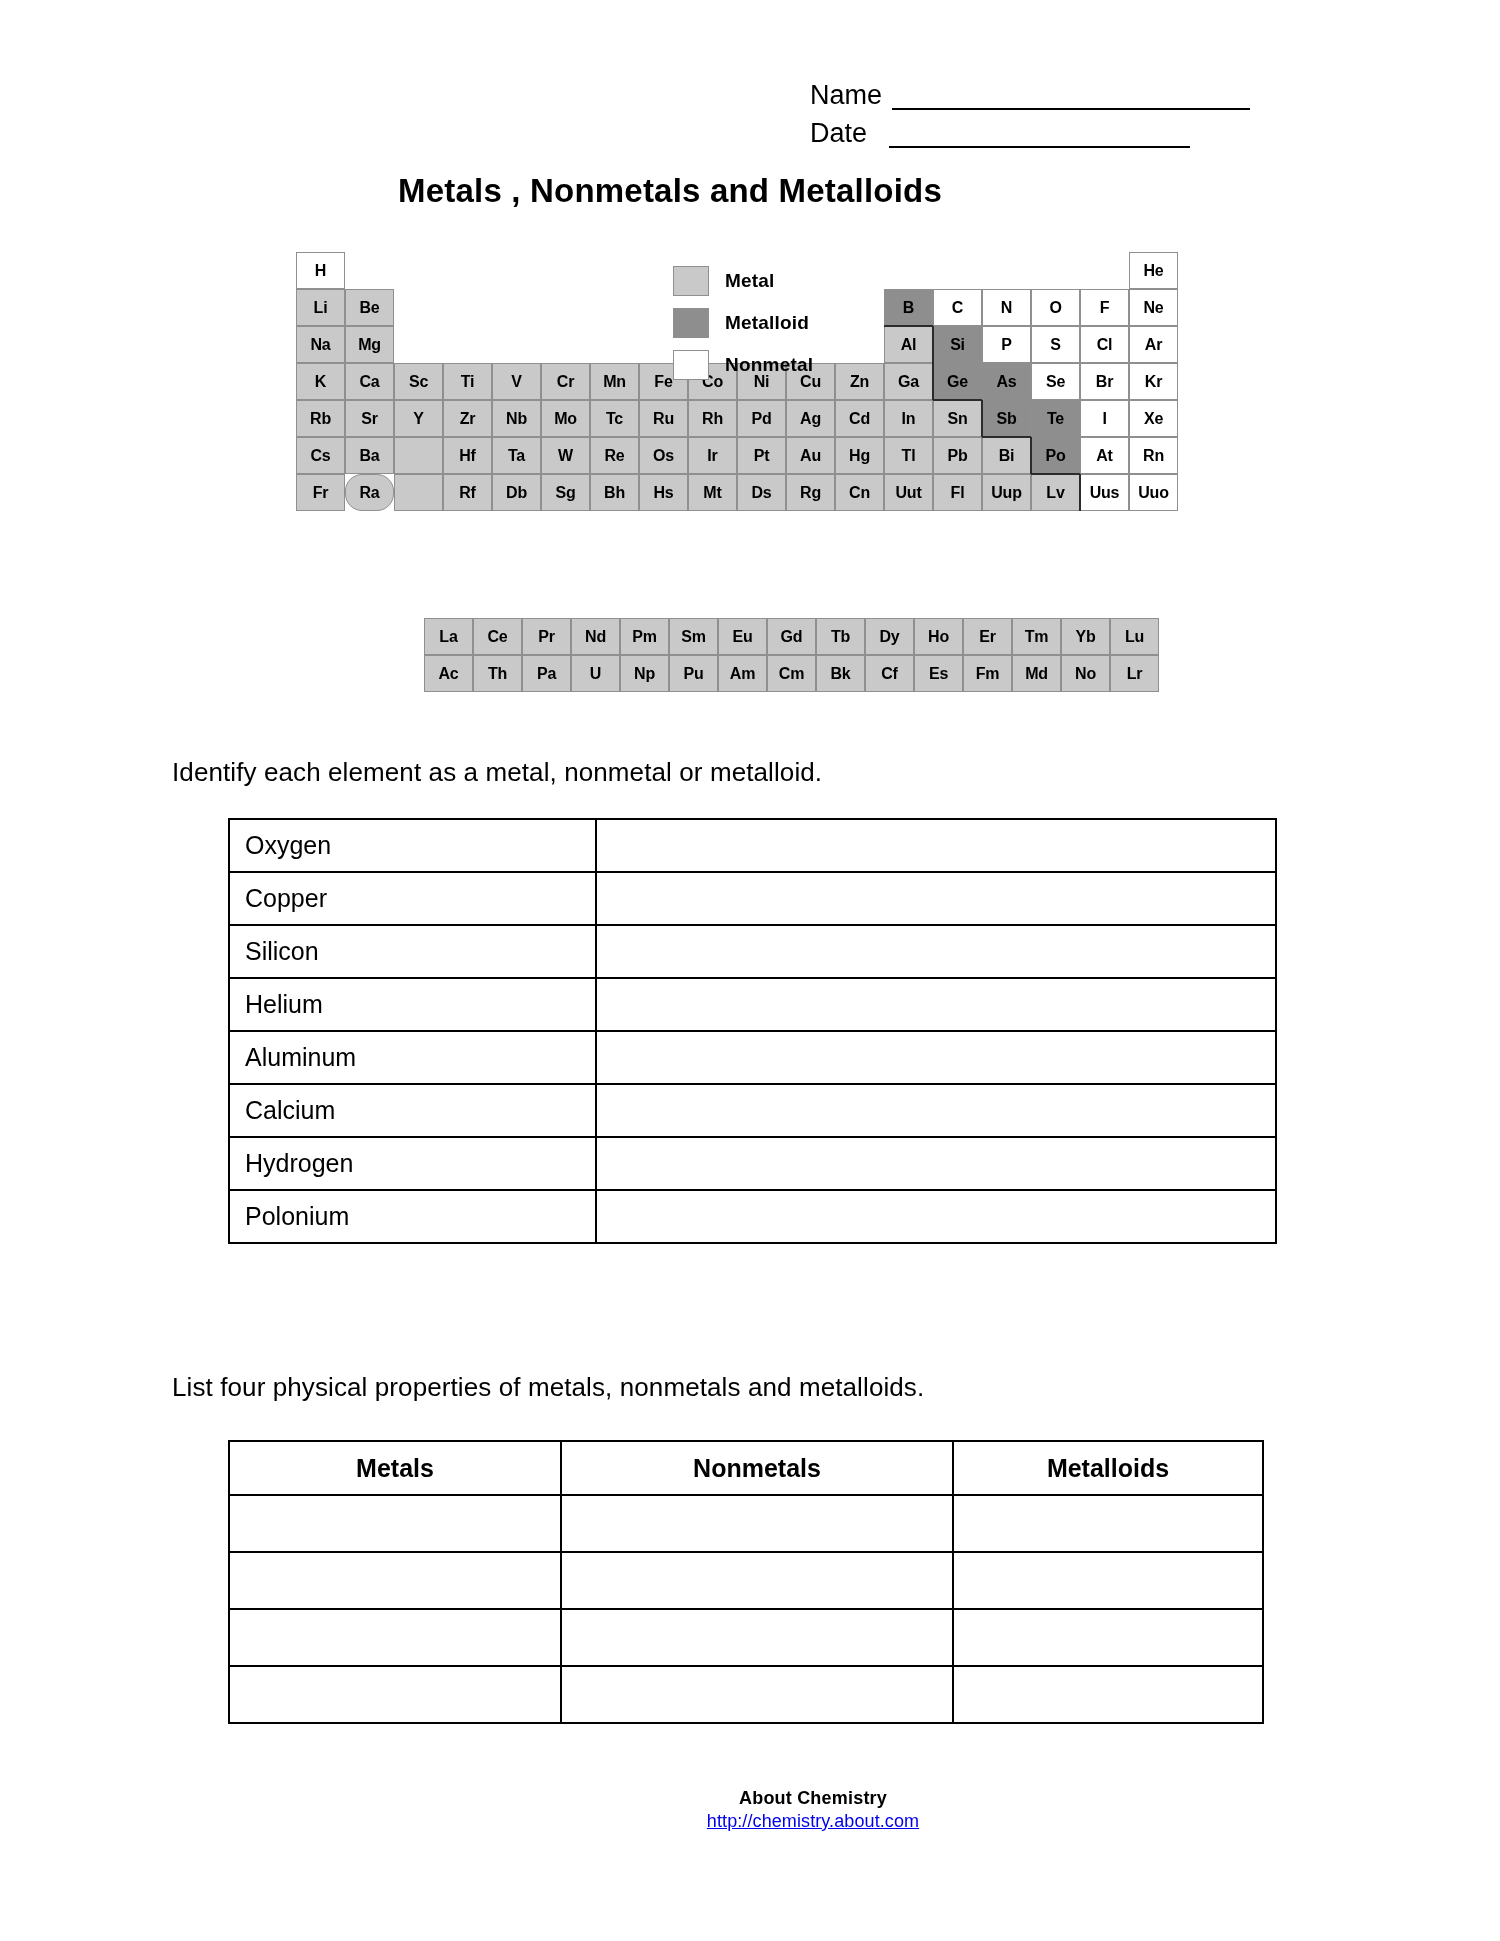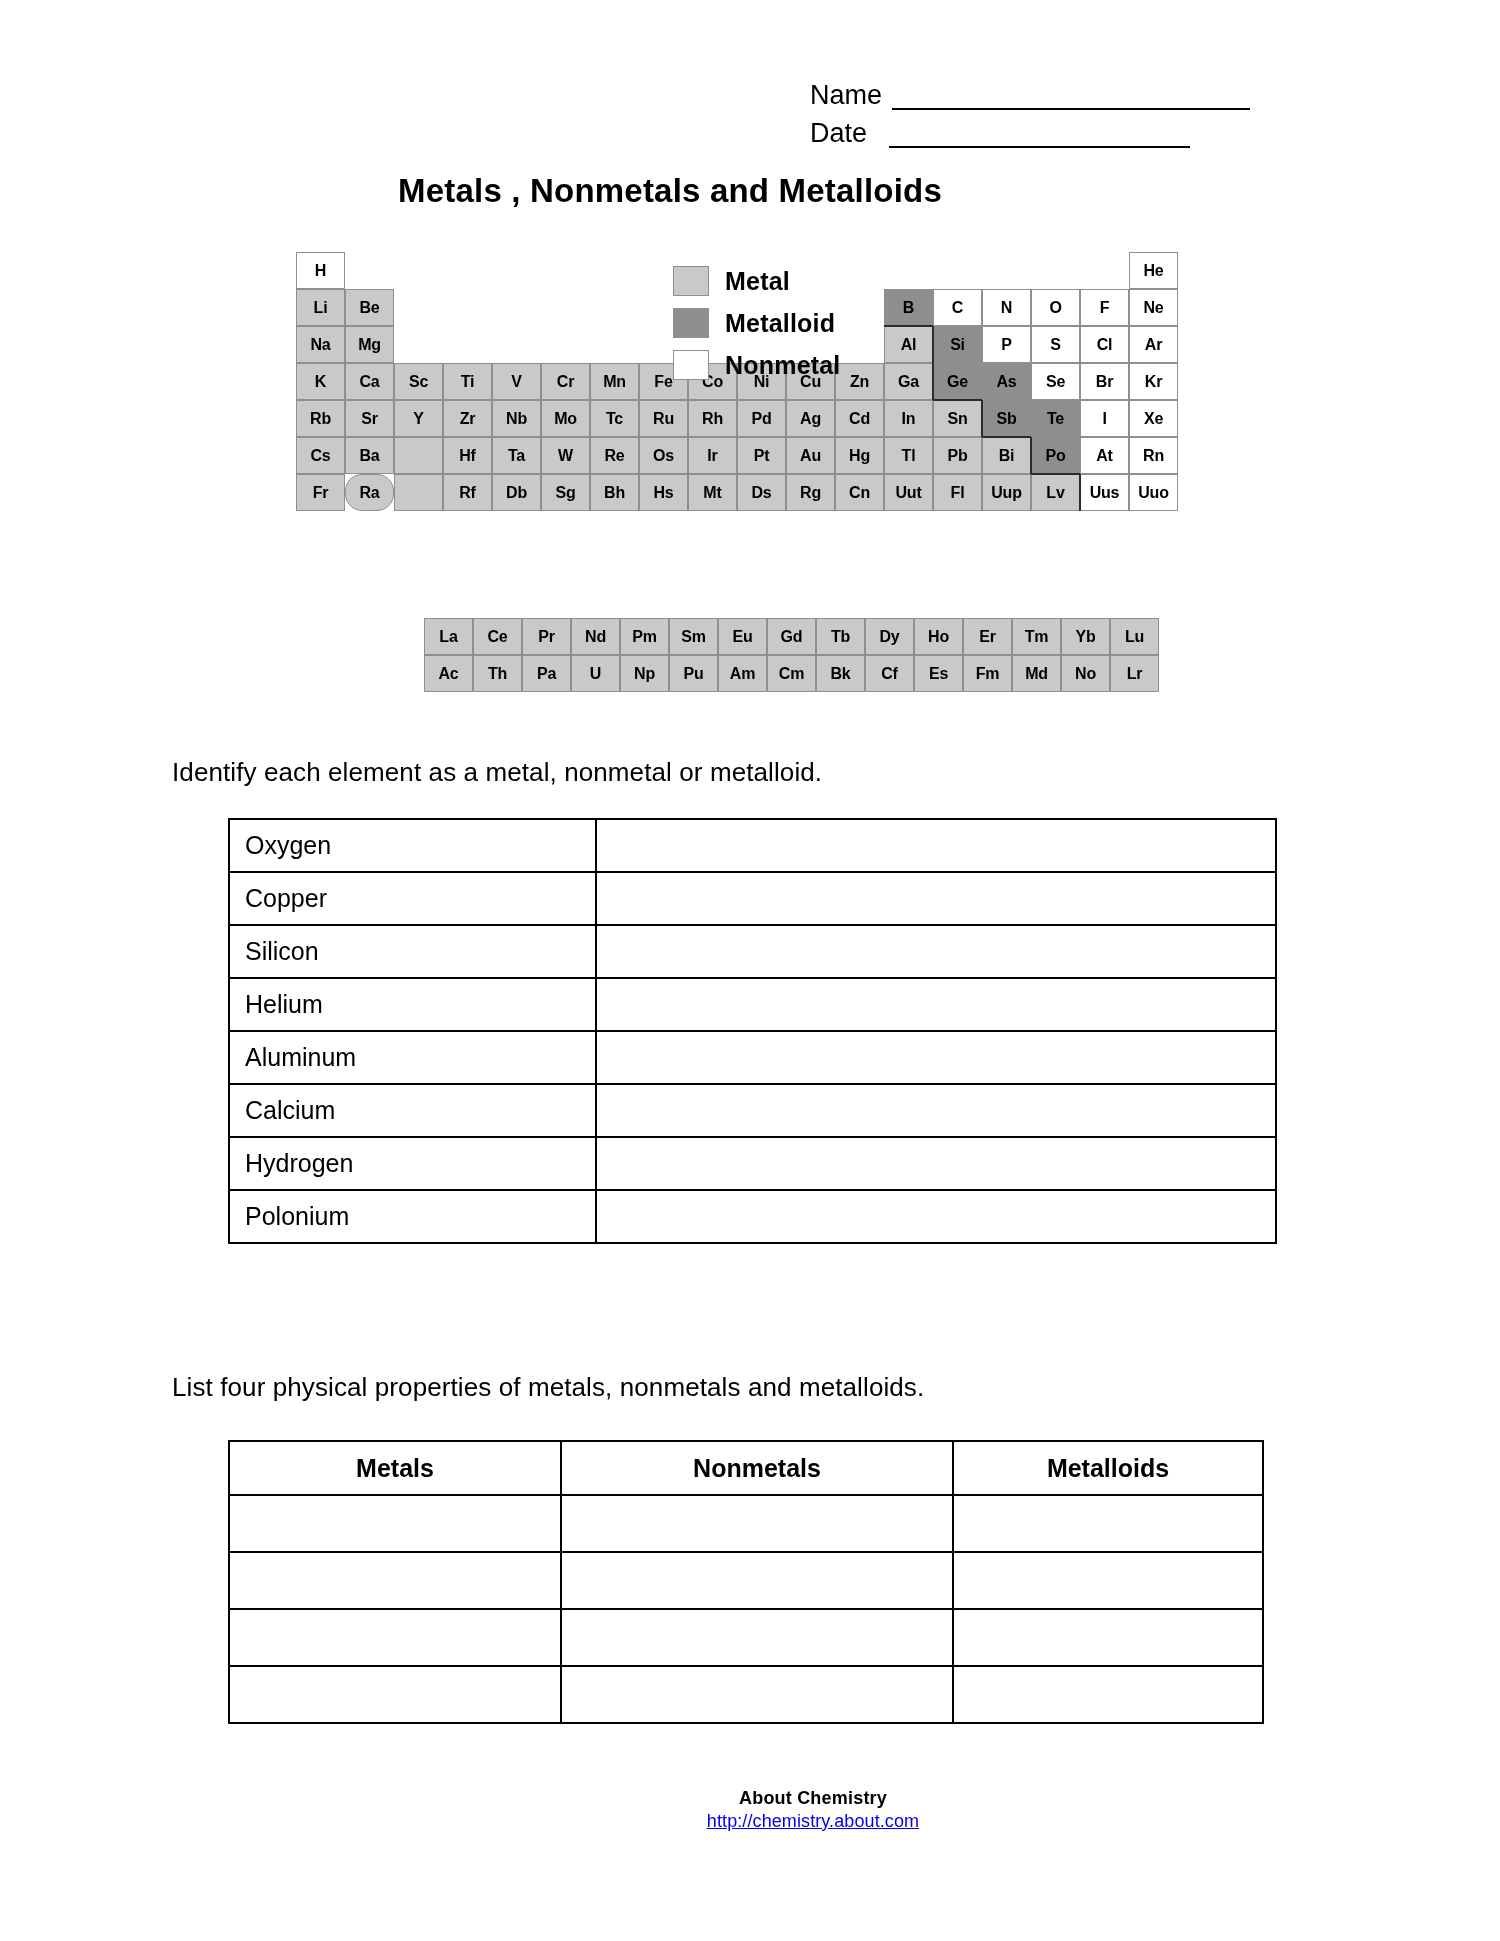--- a/index.html
+++ b/index.html
@@ -103,21 +103,21 @@
     width: 36px;
     height: 30px;
     box-sizing: border-box;
     border: 1px solid #8f8f8f;
     margin-right: 16px;
   }
   .legend-swatch.metal     { background: #c9c9c9; }
   .legend-swatch.metalloid { background: #8e8e8e; }
   .legend-swatch.nonmetal  { background: #ffffff; }
   .legend-label {
-    font-size: 25px;
+    font-size: 19px;
     font-weight: bold;
     letter-spacing: 0.2px;
   }
 
   
   .fblock {
     position: absolute;
     left: 424px;
     top: 618px;
   }

